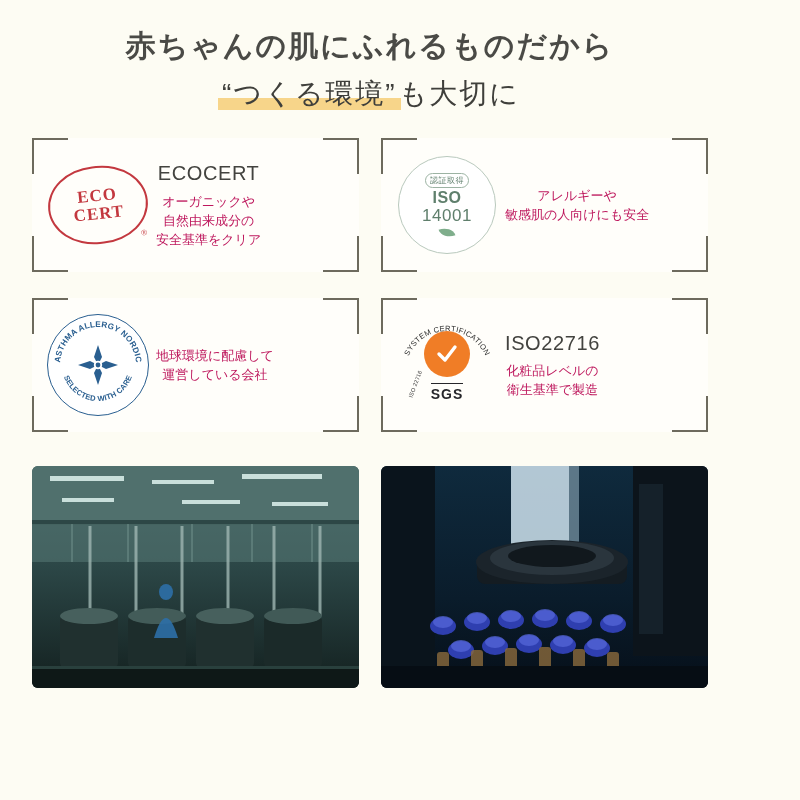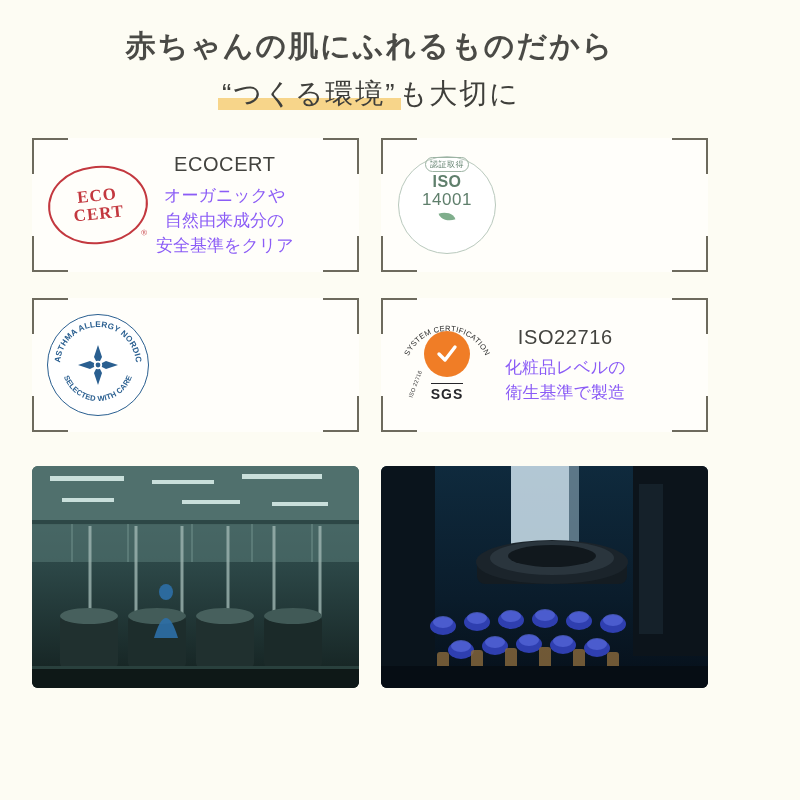--- a/index.html
+++ b/index.html
@@ -126,22 +126,22 @@
   }
   .cert-title {
     color: #43433f;
     font-size: 20px;
     letter-spacing: 0.6px;
     line-height: 1.22;
     margin-bottom: 6px;
     white-space: pre-line;
   }
   .cert-desc {
-    color: #8b5cf6;
-    font-size: 17px;
+    color: #be185d;
+    font-size: 13px;
     line-height: 1.48;
     white-space: pre-line;
   }
 
   
   .ecocert {
     width: 96px;
     height: 74px;
     border: 2.5px solid #c3383f;
     border-radius: 50%/52%;
@@ -171,21 +171,21 @@
 
   
   .iso-badge {
     width: 96px;
     height: 96px;
     border: 1.6px solid #b9c9bd;
     border-radius: 50%;
     display: flex;
     flex-direction: column;
     align-items: center;
-    justify-content: flex-start;
+    justify-content: center;
     color: #5f7f6c;
     background: #fff;
   }
   .iso-badge .pill {
     font-size: 8px;
     border: 1px solid #9cb3a3;
     border-radius: 8px;
     padding: 1px 4px;
     margin-bottom: 2px;
     letter-spacing: 0.5px;
@@ -340,20 +340,22 @@
       <span class="edge-bl"></span>
       <div class="cert-mark">
         <div class="iso-badge">
           <div class="pill">認証取得</div>
           <div class="big">ISO</div>
           <div class="big2">14001</div>
           <div class="leaf"></div>
         </div>
       </div>
       <div class="cert-body">
+        <div class="cert-desc">アレルギーや
+敏感肌の人向けにも安全</div>
       </div>
     </div>
 
     <div class="cert-card">
       <span class="edge-tr"></span>
       <span class="edge-bl"></span>
       <div class="cert-mark">
         <div class="aan">
           <div class="ring-txt">
             <svg viewBox="0 0 100 100">
@@ -377,20 +379,22 @@
                 <path d="M22 42 L18 30 L22 22 L26 30 Z"></path>
                 <path d="M2 22 L14 18 L22 22 L14 26 Z"></path>
                 <circle cx="22" cy="22" r="4.2" fill="#ffffff"></circle>
                 <circle cx="22" cy="22" r="2.4" fill="#2a5f90"></circle>
               </g>
             </svg>
           </div>
         </div>
       </div>
       <div class="cert-body">
+        <div class="cert-desc">地球環境に配慮して
+運営している会社</div>
       </div>
     </div>
 
     <div class="cert-card">
       <span class="edge-tr"></span>
       <span class="edge-bl"></span>
       <div class="cert-mark">
         <div class="sgs">
           <div class="arc-txt">
             <svg viewBox="0 0 104 104">

